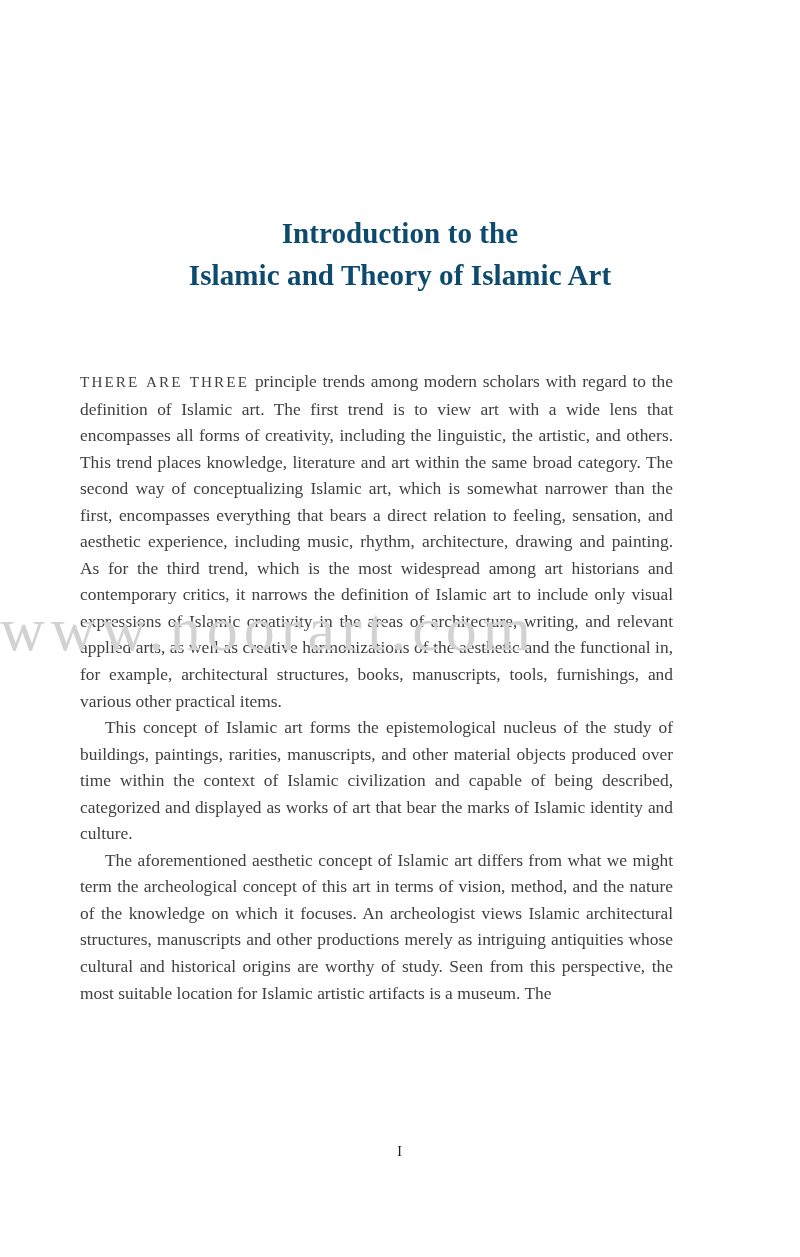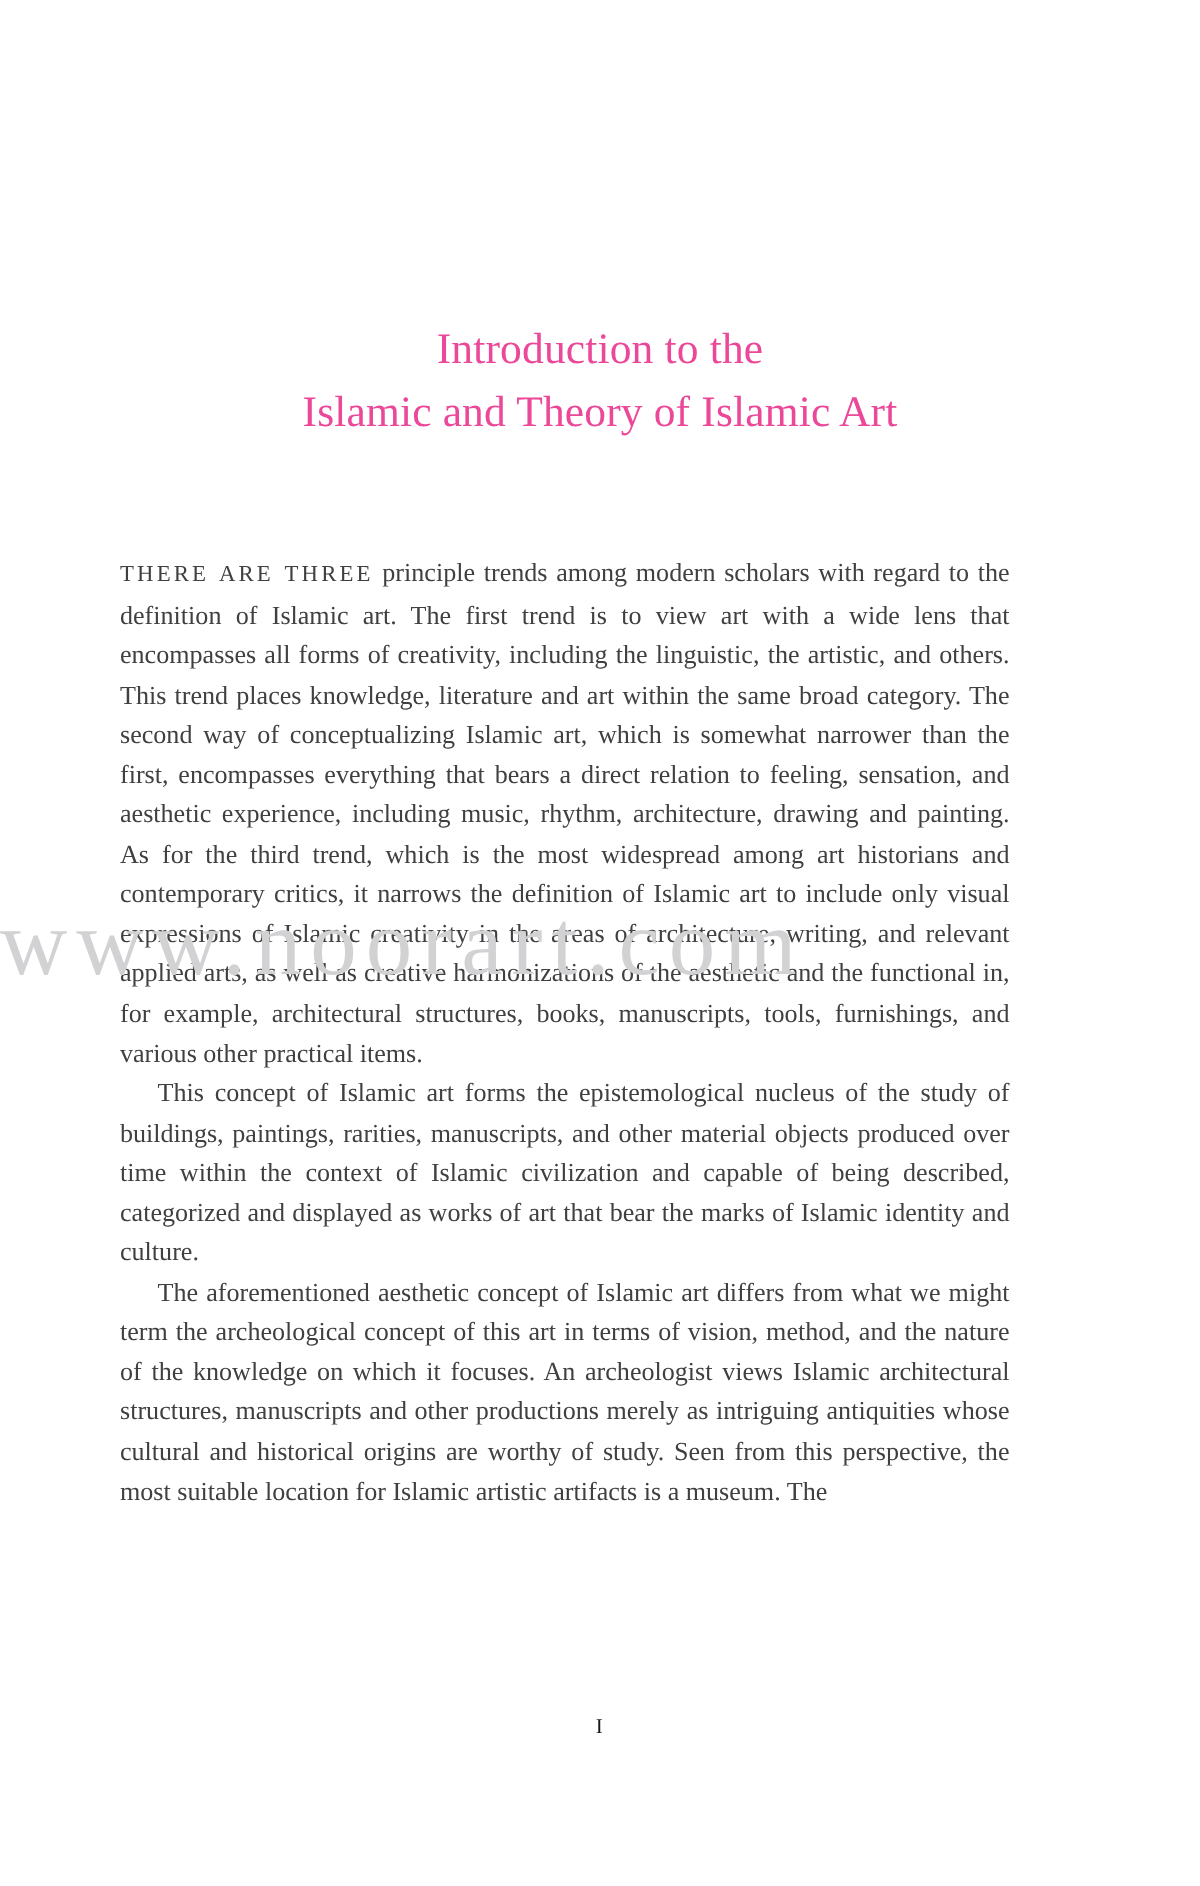--- a/index.html
+++ b/index.html
@@ -20,23 +20,23 @@
 
   
   .chapter-title {
     position: absolute;
     top: 193px;
     left: 0;
     width: 800px;
     text-align: center;
     font-size: 29px;
     line-height: 42px;
-    font-weight: 400;
+    font-weight: 700;
     letter-spacing: 0.1px;
-    color: #ec4899;
+    color: #0c4a6e;
   }
   .chapter-title .tline {
     display: block;
     white-space: nowrap;
   }
 
   
   .body-column {
     position: absolute;
     top: 368px;

